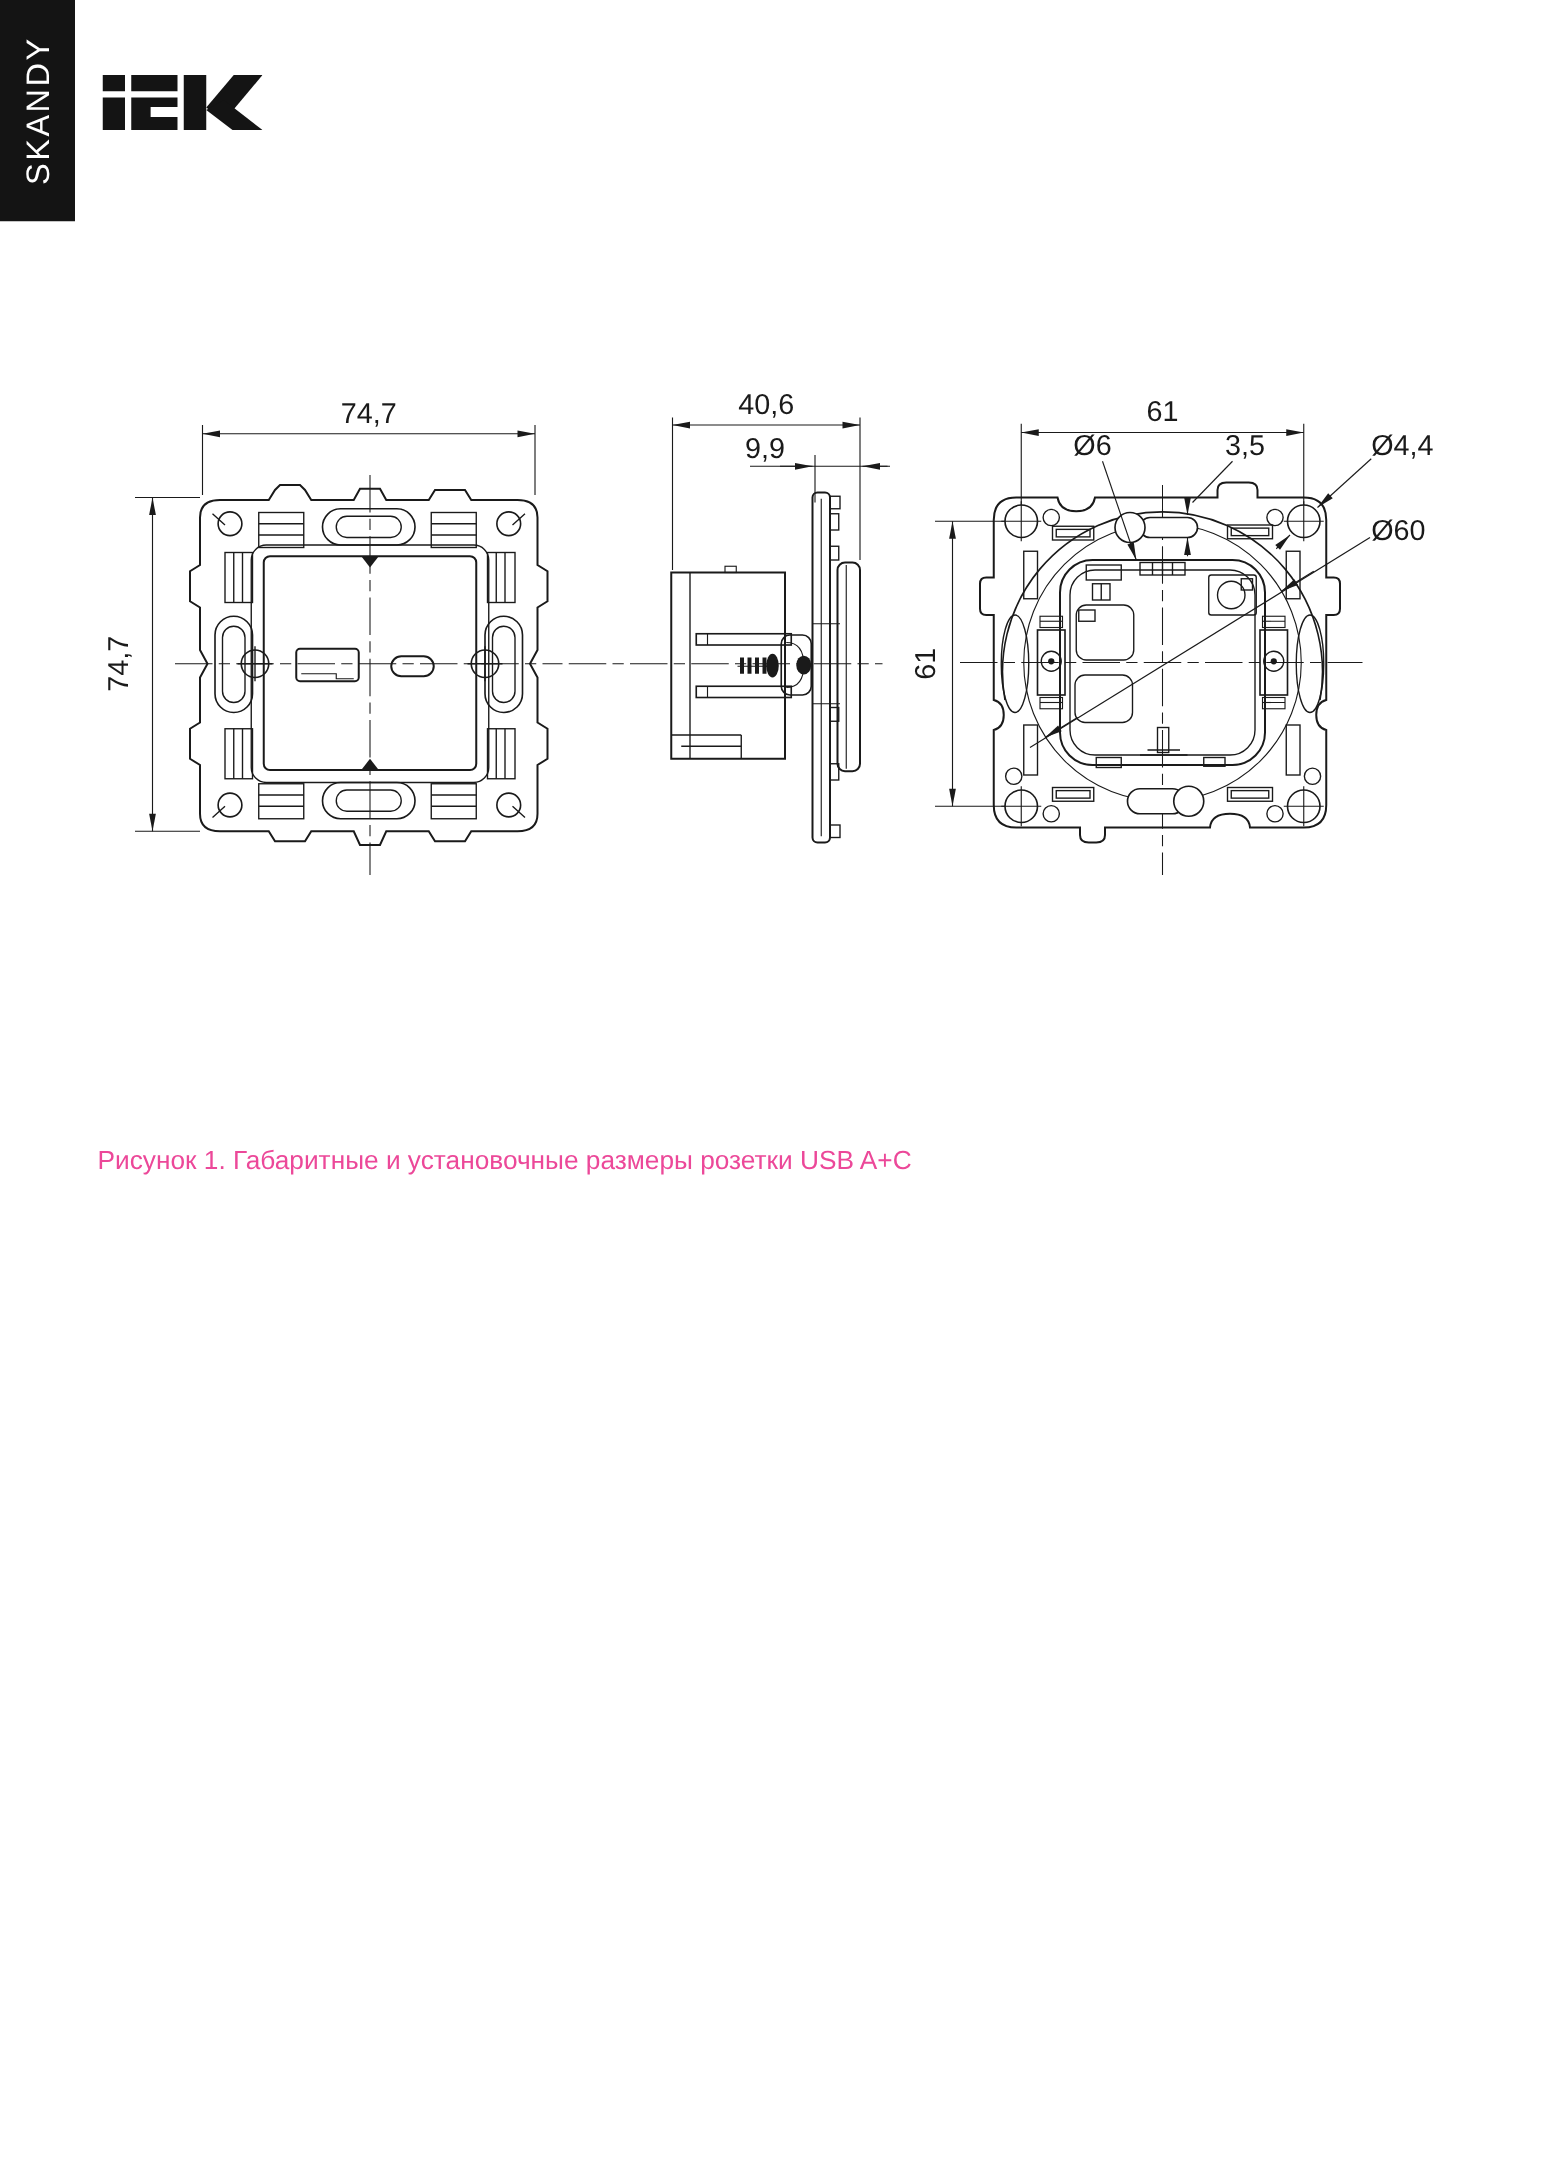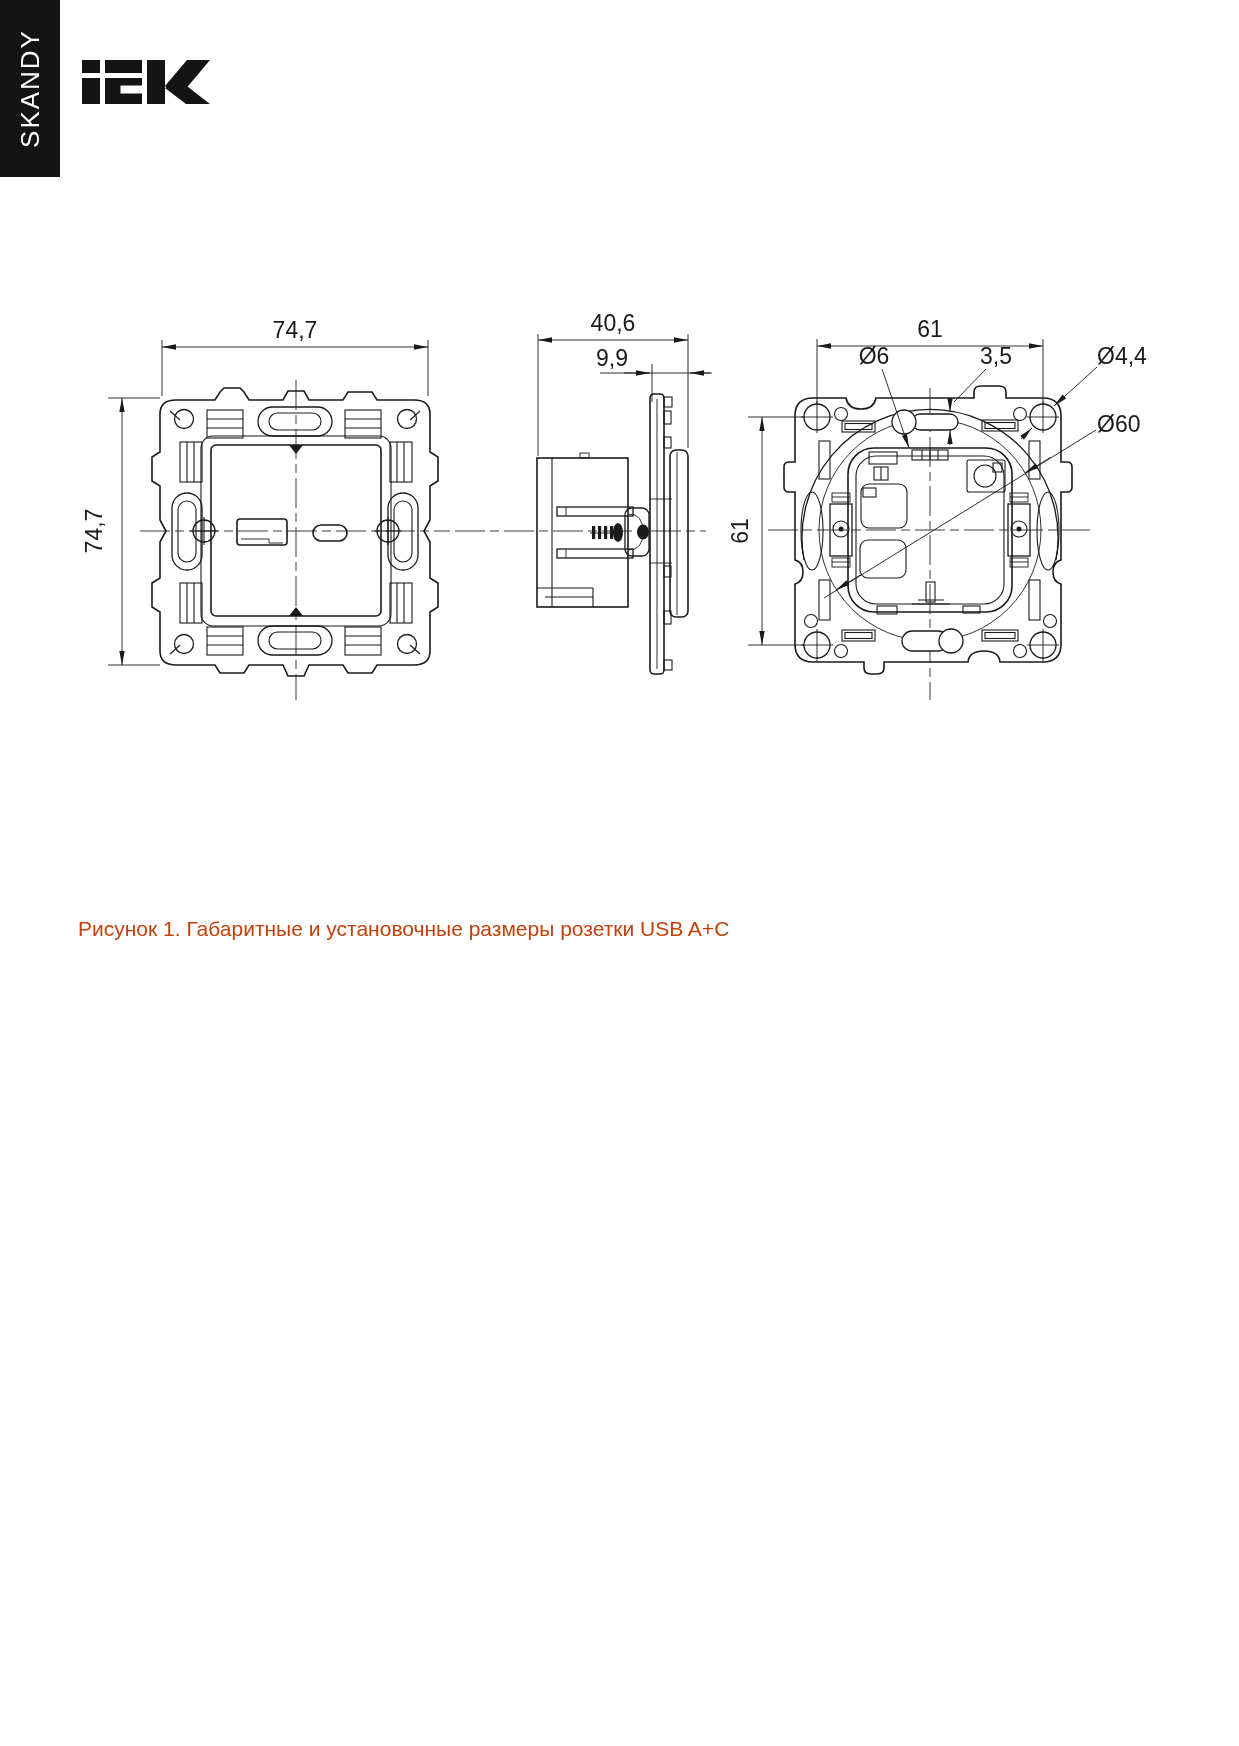--- a/index.html
+++ b/index.html
@@ -4,21 +4,21 @@
 <style>
   html,body{margin:0;padding:0;background:#fff;}
   .page{position:relative;width:1239px;height:1746px;background:#ffffff;overflow:hidden;
         font-family:"Liberation Sans",sans-serif;color:#1a1a1a;}
   .banner{position:absolute;left:0;top:0;width:60px;height:177px;background:#141414;
           display:flex;align-items:center;justify-content:center;}
   .banner span{display:block;transform:rotate(-90deg);color:#ffffff;font-size:26px;
                letter-spacing:2px;white-space:nowrap;font-weight:400;}
   .logo{position:absolute;left:82px;top:59px;}
   .drawing{position:absolute;left:60px;top:270px;}
-  .caption{position:absolute;left:78px;top:917px;font-size:21px;color:#c2410c;}
+  .caption{position:absolute;left:78px;top:917px;font-size:21px;color:#ec4899;}
   svg text{font-family:"Liberation Sans",sans-serif;font-size:23px;fill:#1a1a1a;}
   .ln{stroke:#1a1a1a;fill:none;}
   .w16{stroke-width:1.6;} .w13{stroke-width:1.3;} .w11{stroke-width:1.1;} .w09{stroke-width:0.9;}
   .dim{stroke:#1a1a1a;stroke-width:0.9;fill:none;}
   .cl{stroke:#1a1a1a;stroke-width:0.85;fill:none;stroke-dasharray:30 5 9 5;}
   .blk{fill:#1a1a1a;stroke:none;}
   .wh{fill:#ffffff;}
 </style>
 </head>
 <body>

